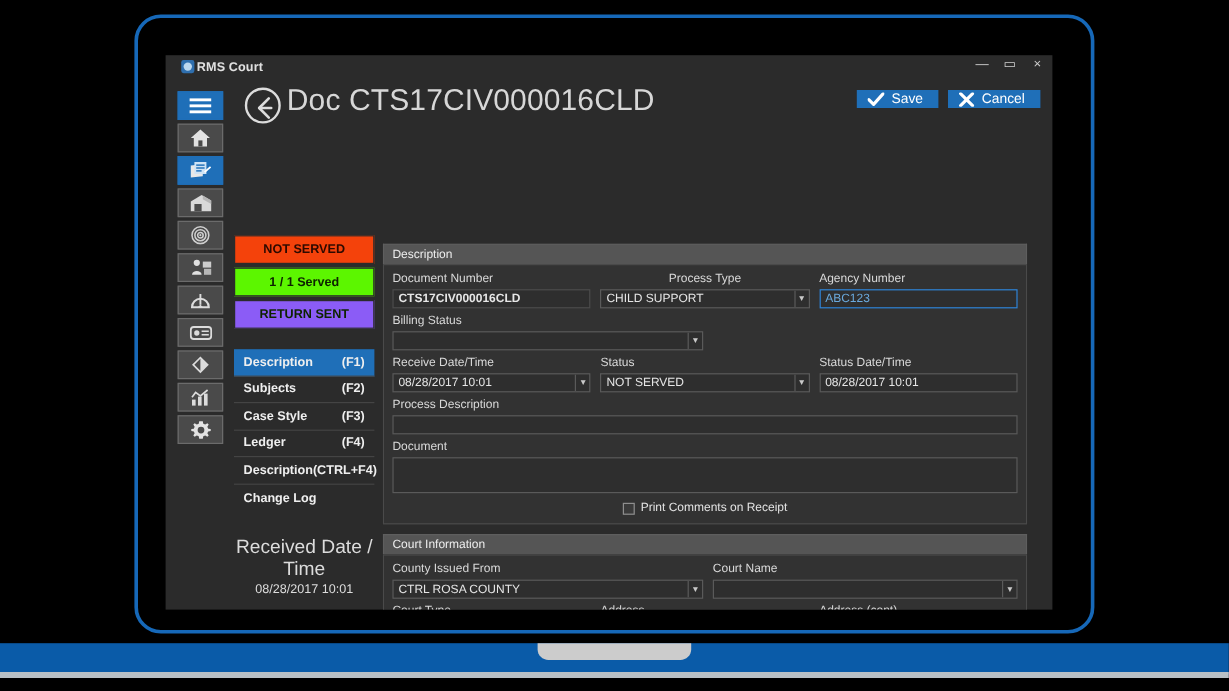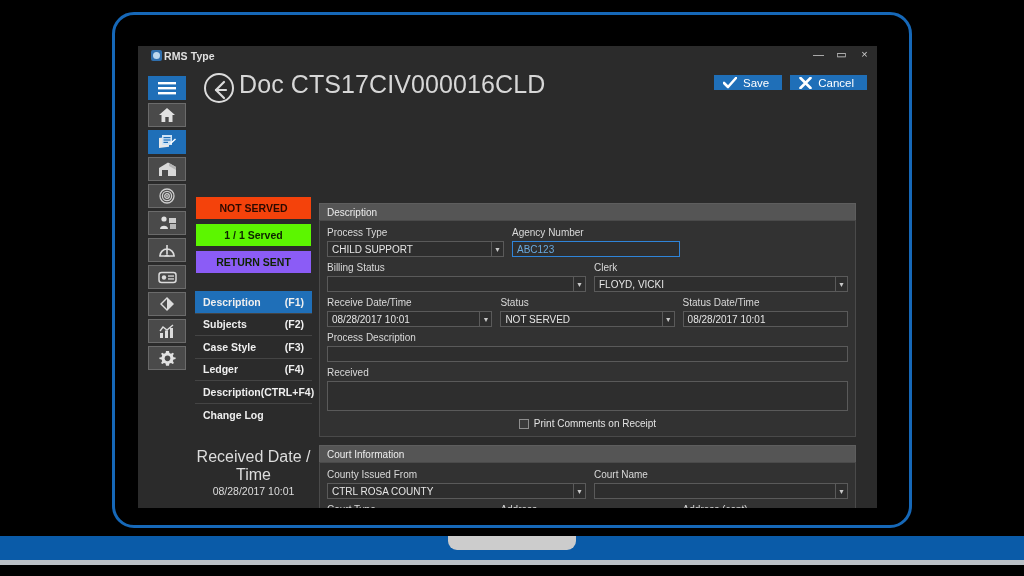--- a/index.html
+++ b/index.html
@@ -217,21 +217,21 @@
   <div id="laptop-frame"></div>
   <div id="laptop-base"></div>
   <div id="laptop-trackpad-notch"></div>
   <div id="laptop-base-shadow"></div>
 
   <div id="app-window">
 
     <div id="title-bar">
       <div style="position:absolute;left:13px;top:0;width:200px;height:22px;">
         <div id="app-icon"></div>
-        <div id="app-title">RMS Type</div>
+        <div id="app-title">RMS Court</div>
       </div>
       <div id="window-controls">
         <div class="win-btn">—</div>
         <div class="win-btn">▭</div>
         <div class="win-btn">×</div>
       </div>
     </div>
 
     <div id="header-bar">
       <div id="back-arrow">
@@ -406,21 +406,27 @@
         </div>
       </div>
 
       <div id="form-region">
 
         <div class="panel">
           <div class="panel-head">Description</div>
           <div class="panel-body">
 
             <div class="row">
-              <div class="fld" style="width:177px;">
+              <div class="fld" style="width:168px;">
+                <div class="fld-label">Document Number</div>
+                <div class="input bold plain">
+                  <span class="val">CTS17CIV000016CLD</span>
+                </div>
+              </div>
+              <div class="fld" style="width:177px;text-align:center;">
                 <div class="fld-label">Process Type</div>
                 <div class="input combo">
                   <span class="val">CHILD SUPPORT</span>
                   <span class="arrow">▼</span>
                 </div>
               </div>
               <div class="fld" style="width:168px;">
                 <div class="fld-label">Agency Number</div>
                 <div class="input focused">
                   <span class="val">ABC123</span>
@@ -429,27 +435,20 @@
             </div>
 
             <div class="row mt5">
               <div class="fld" style="width:259px;justify-content:center;">
                 <div class="fld-label">Billing Status</div>
                 <div class="input combo">
                   <span class="val"></span>
                   <span class="arrow">▼</span>
                 </div>
               </div>
-              <div class="fld" style="width:254px;">
-                <div class="fld-label">Clerk</div>
-                <div class="input combo">
-                  <span class="val">FLOYD, VICKI</span>
-                  <span class="arrow">▼</span>
-                </div>
-              </div>
             </div>
 
             <div class="row mt5">
               <div class="fld" style="width:168px;">
                 <div class="fld-label">Receive Date/Time</div>
                 <div class="input combo">
                   <span class="val">08/28/2017 10:01</span>
                   <span class="arrow">▼</span>
                 </div>
               </div>
@@ -467,21 +466,21 @@
                 </div>
               </div>
             </div>
 
             <div class="mt5">
               <div class="fld-label">Process Description</div>
               <div class="textarea"></div>
             </div>
 
             <div class="mt5">
-              <div class="fld-label">Received</div>
+              <div class="fld-label">Document</div>
               <div class="textarea tall"></div>
             </div>
 
             <div class="checkrow">
               <div class="checkbox"></div>
               <div class="checklabel">Print Comments on Receipt</div>
             </div>
 
           </div>
         </div>

